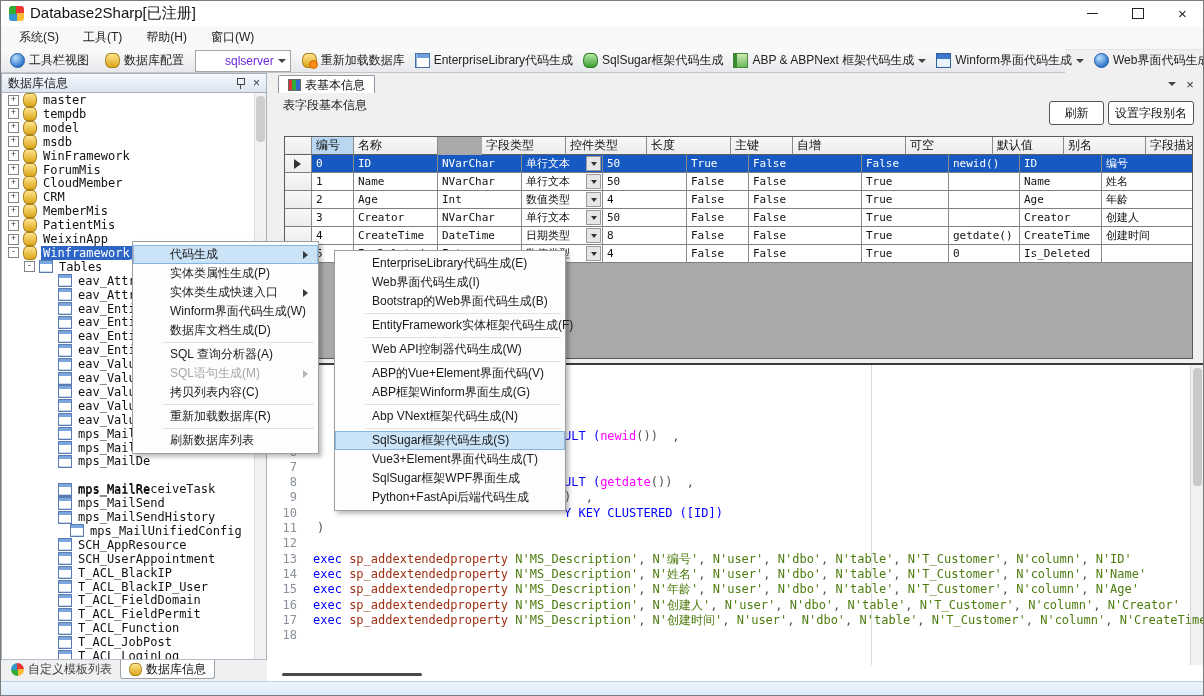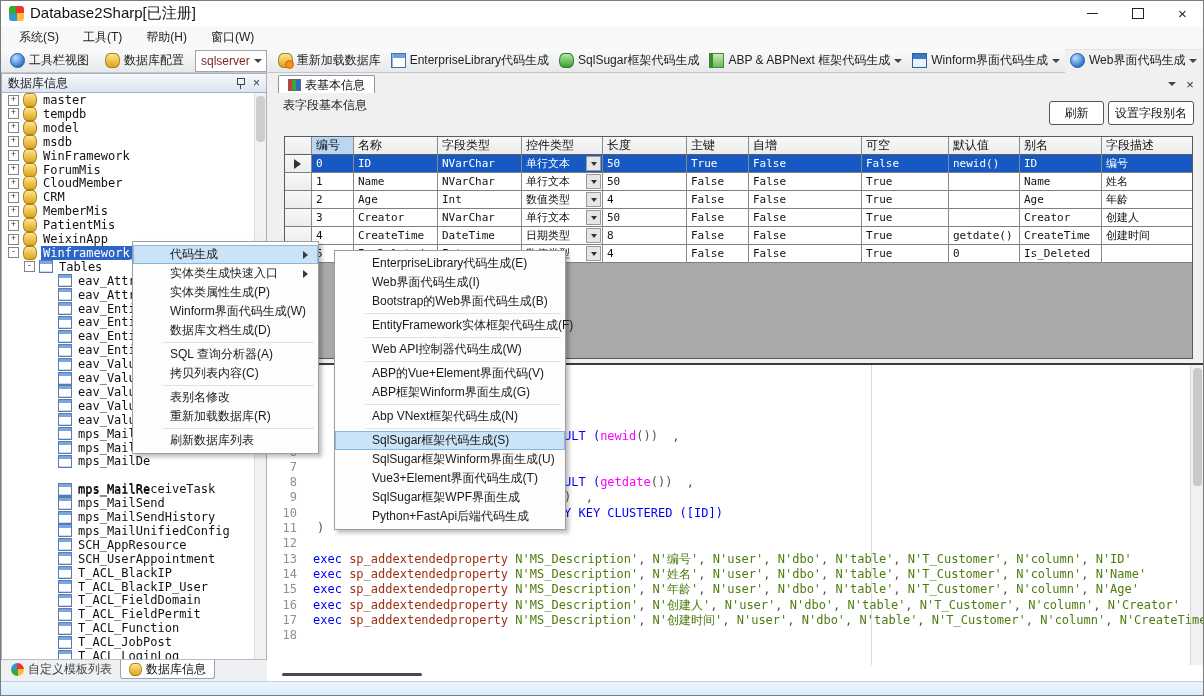--- a/index.html
+++ b/index.html
@@ -34,21 +34,21 @@
   .i-db-yellow-reload::after{content:"";position:absolute;right:-2px;bottom:-2px;width:7px;height:7px;border-radius:50%;
      background:#ff8c1a;border:1px solid #c86400;}
   .i-table-blue{background:linear-gradient(180deg,#6fa0dd 0 4px,#ffffff 4px);border:1px solid #4a6fa8;
      box-shadow:inset 5px 0 0 -4px #9ab8dd;}
   .i-db-green{background:linear-gradient(#b4e8a4,#3f9e34);border:1px solid #2d7a24;border-radius:5px/7px;}
   .i-book-green{background:linear-gradient(#cdeab2,#6cb85c);border:1px solid #458a38;border-left:4px solid #3c8a30;}
   .i-window-blue{background:linear-gradient(180deg,#3e78c8 0 5px,#e9f1fb 5px);border:1px solid #2e5f9e;}
   .caret{width:0;height:0;border:4px solid transparent;border-top:4px solid #444;margin-top:4px;}
   .tb-combo{display:flex;align-items:center;width:95px;height:20px;background:#fff;border:1px solid #a5a5a5;
      margin:0 6px;font-size:12px;}
-  .tb-combo-text{flex:1;padding-left:5px;color:#7f1d1d;}
+  .tb-combo-text{flex:1;padding-left:5px;color:#6d28d9;margin-left:24px;}
   .tb-combo-btn{width:16px;height:100%;display:flex;align-items:center;justify-content:center;}
   
   .left-panel{left:0;top:72px;width:266px;height:608px;background:#fff;border:1px solid #a8b0ba;box-sizing:border-box;}
   .lp-header{left:0;top:72px;width:266px;height:20px;background:linear-gradient(#f5f8fd,#dce5f2);
      border:1px solid #a8b0ba;box-sizing:border-box;display:flex;align-items:center;font-size:12px;color:#222;padding-left:6px;}
   .lp-header-icons{margin-left:auto;display:flex;gap:8px;padding-right:6px;align-items:center;}
   .pin{position:relative;width:9px;height:11px;}
   .pin::before{content:"";position:absolute;left:1px;top:0;width:6px;height:5px;border:1px solid #444;}
   .pin::after{content:"";position:absolute;left:4px;top:6px;width:1px;height:5px;background:#444;}
   .lp-x{font-size:12px;color:#333;line-height:10px;}
@@ -348,21 +348,21 @@
       <div class="tree-item" style="top: 403.1px; left: 0px;">
         <span style="width: 56px; flex: 0 0 auto;"></span>
         <span class="t-ico t-table"></span>
         <span class="t-label">mps_MailSend</span>
       </div>
       <div class="tree-item" style="top: 417px; left: 0px;">
         <span style="width: 56px; flex: 0 0 auto;"></span>
         <span class="t-ico t-table"></span>
         <span class="t-label">mps_MailSendHistory</span>
       </div>
-      <div class="tree-item" style="top: 430.9px; left: 0px; justify-content: center;">
+      <div class="tree-item" style="top: 430.9px; left: 12px; justify-content: center;">
         <span style="width: 56px; flex: 0 0 auto;"></span>
         <span class="t-ico t-table"></span>
         <span class="t-label">mps_MailUnifiedConfig</span>
       </div>
       <div class="tree-item" style="top: 444.8px; left: 0px;">
         <span style="width: 56px; flex: 0 0 auto;"></span>
         <span class="t-ico t-table"></span>
         <span class="t-label">SCH_AppResource</span>
       </div>
       <div class="tree-item" style="top: 458.7px; left: 0px;">
@@ -440,21 +440,21 @@
 
   <div class="abs grid" id="grid">
       <div class="g-row g-head" style="top: 0px;">
         <div class="g-cell g-rowhead" style="width: 27px;"></div>
         <div class="g-cell hl" style="width: 42px;">
           <span>编号</span>
         </div>
         <div class="g-cell" style="width: 84px;">
           <span>名称</span>
         </div>
-        <div class="g-cell" style="width: 84px;">
+        <div class="g-cell" style="width: 84px; margin-left: 44px;">
           <span>字段类型</span>
         </div>
         <div class="g-cell" style="width: 81px;">
           <span>控件类型</span>
         </div>
         <div class="g-cell" style="width: 84px;">
           <span>长度</span>
         </div>
         <div class="g-cell" style="width: 62px;">
           <span>主键</span>
@@ -748,43 +748,44 @@
       <div class="code-line" style="top: 232.5px; left: 46px;"><span class="cl-kw">exec </span><span class="cl-proc">sp_addextendedproperty </span><span class="cl-str">N'MS_Description'</span><span class="cl-gr">, </span><span class="cl-str">N'创建人'</span><span class="cl-gr">, </span><span class="cl-str">N'user'</span><span class="cl-gr">, </span><span class="cl-str">N'dbo'</span><span class="cl-gr">, </span><span class="cl-str">N'table'</span><span class="cl-gr">, </span><span class="cl-str">N'T_Customer'</span><span class="cl-gr">, </span><span class="cl-str">N'column'</span><span class="cl-gr">, </span><span class="cl-str">N'Creator'</span></div>
       <div class="code-line" style="top: 247.8px; left: 46px;"><span class="cl-kw">exec </span><span class="cl-proc">sp_addextendedproperty </span><span class="cl-str">N'MS_Description'</span><span class="cl-gr">, </span><span class="cl-str">N'创建时间'</span><span class="cl-gr">, </span><span class="cl-str">N'user'</span><span class="cl-gr">, </span><span class="cl-str">N'dbo'</span><span class="cl-gr">, </span><span class="cl-str">N'table'</span><span class="cl-gr">, </span><span class="cl-str">N'T_Customer'</span><span class="cl-gr">, </span><span class="cl-str">N'column'</span><span class="cl-gr">, </span><span class="cl-str">N'CreateTime'</span></div>
     </div>
 
   <div class="menu" id="ctxmenu" style="left:131px;top:240px;width:187px;">
       <div class="menu-item hl">
         <span>代码生成</span>
         <div class="mi-arrow"></div>
       </div>
       <div class="menu-item">
+        <span>实体类属性生成(P)</span>
+      </div>
+      <div class="menu-item">
         <span>实体类生成快速入口</span>
         <div class="mi-arrow"></div>
       </div>
       <div class="menu-item">
-        <span>实体类属性生成(P)</span>
-      </div>
-      <div class="menu-item">
         <span>Winform界面代码生成(W)</span>
       </div>
       <div class="menu-item">
         <span>数据库文档生成(D)</span>
       </div>
       <div class="menu-sep"></div>
       <div class="menu-item">
         <span>SQL 查询分析器(A)</span>
       </div>
+      <div class="menu-item disabled">
+        <span>SQL语句生成(M)</span>
+        <div class="mi-arrow"></div>
+      </div>
       <div class="menu-item">
         <span>拷贝列表内容(C)</span>
       </div>
       <div class="menu-sep"></div>
-      <div class="menu-item">
-        <span>表别名修改</span>
-      </div>
       <div class="menu-item">
         <span>重新加载数据库(R)</span>
       </div>
       <div class="menu-sep"></div>
       <div class="menu-item">
         <span>刷新数据库列表</span>
       </div>
     </div>
   <div class="menu" id="submenu" style="left:333px;top:249px;width:232px;">
       <div class="menu-item">
@@ -813,23 +814,20 @@
       </div>
       <div class="menu-sep"></div>
       <div class="menu-item">
         <span>Abp VNext框架代码生成(N)</span>
       </div>
       <div class="menu-sep"></div>
       <div class="menu-item hl">
         <span>SqlSugar框架代码生成(S)</span>
       </div>
       <div class="menu-item">
-        <span>SqlSugar框架Winform界面生成(U)</span>
-      </div>
-      <div class="menu-item">
         <span>Vue3+Element界面代码生成(T)</span>
       </div>
       <div class="menu-item">
         <span>SqlSugar框架WPF界面生成</span>
       </div>
       <div class="menu-item">
         <span>Python+FastApi后端代码生成</span>
       </div>
     </div>
 

